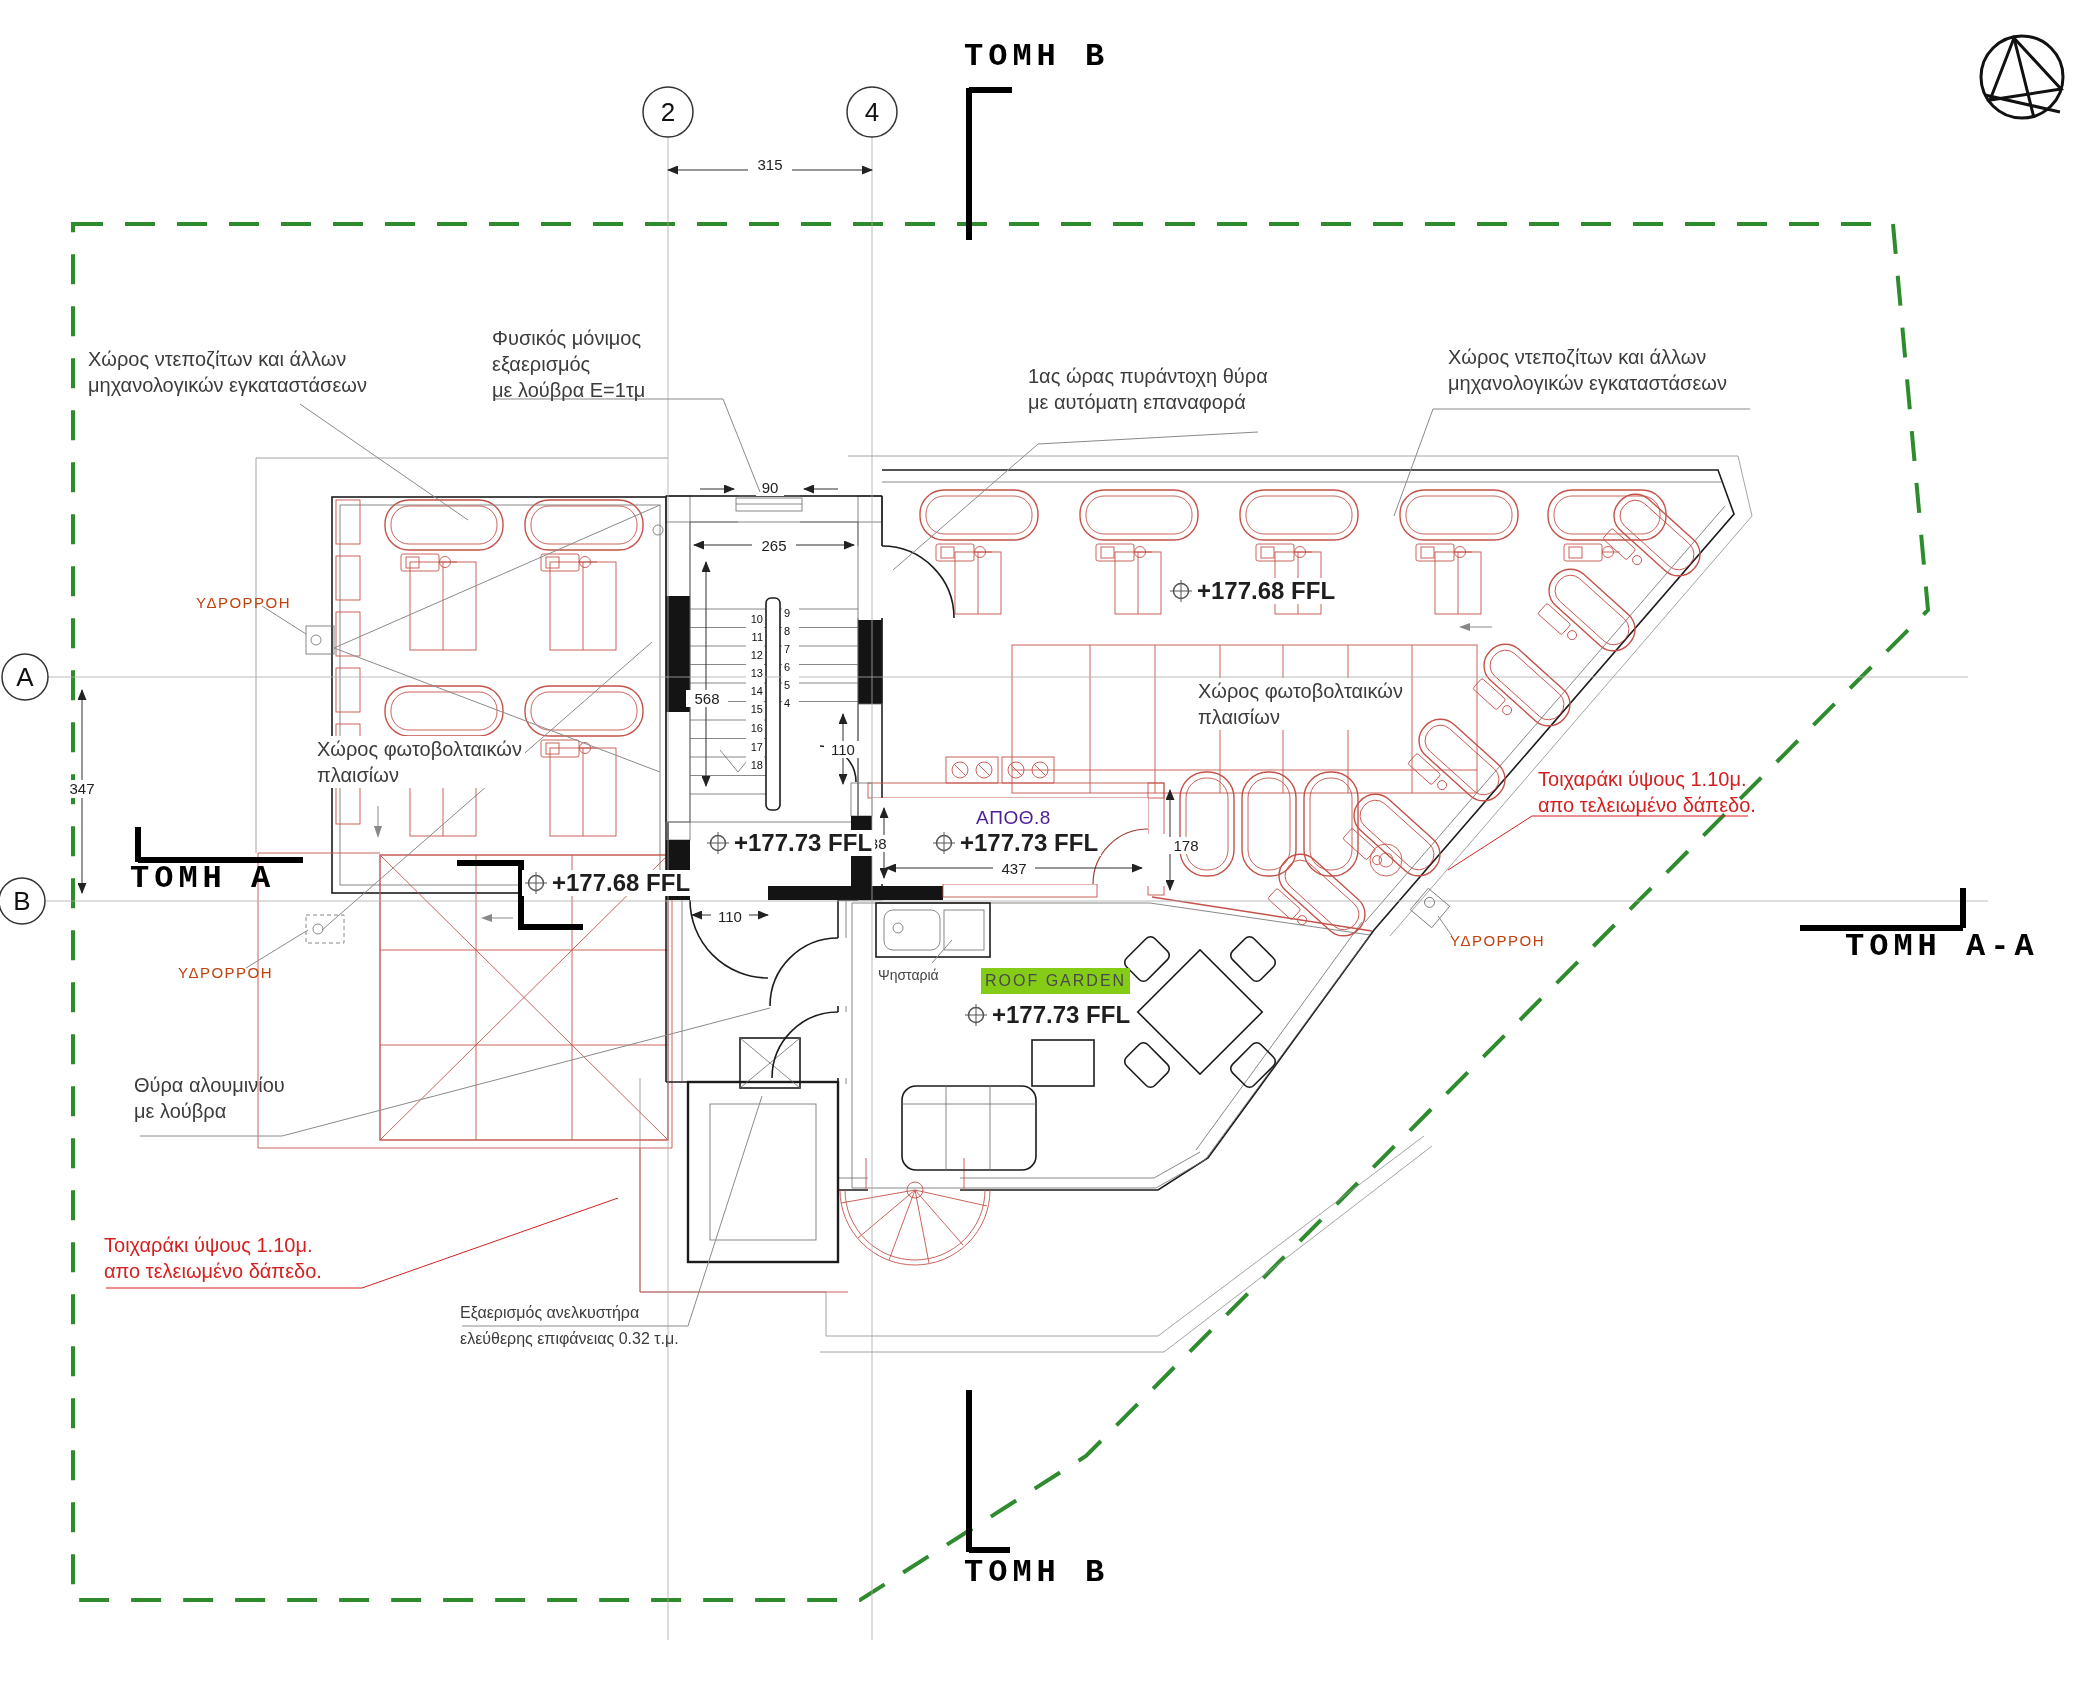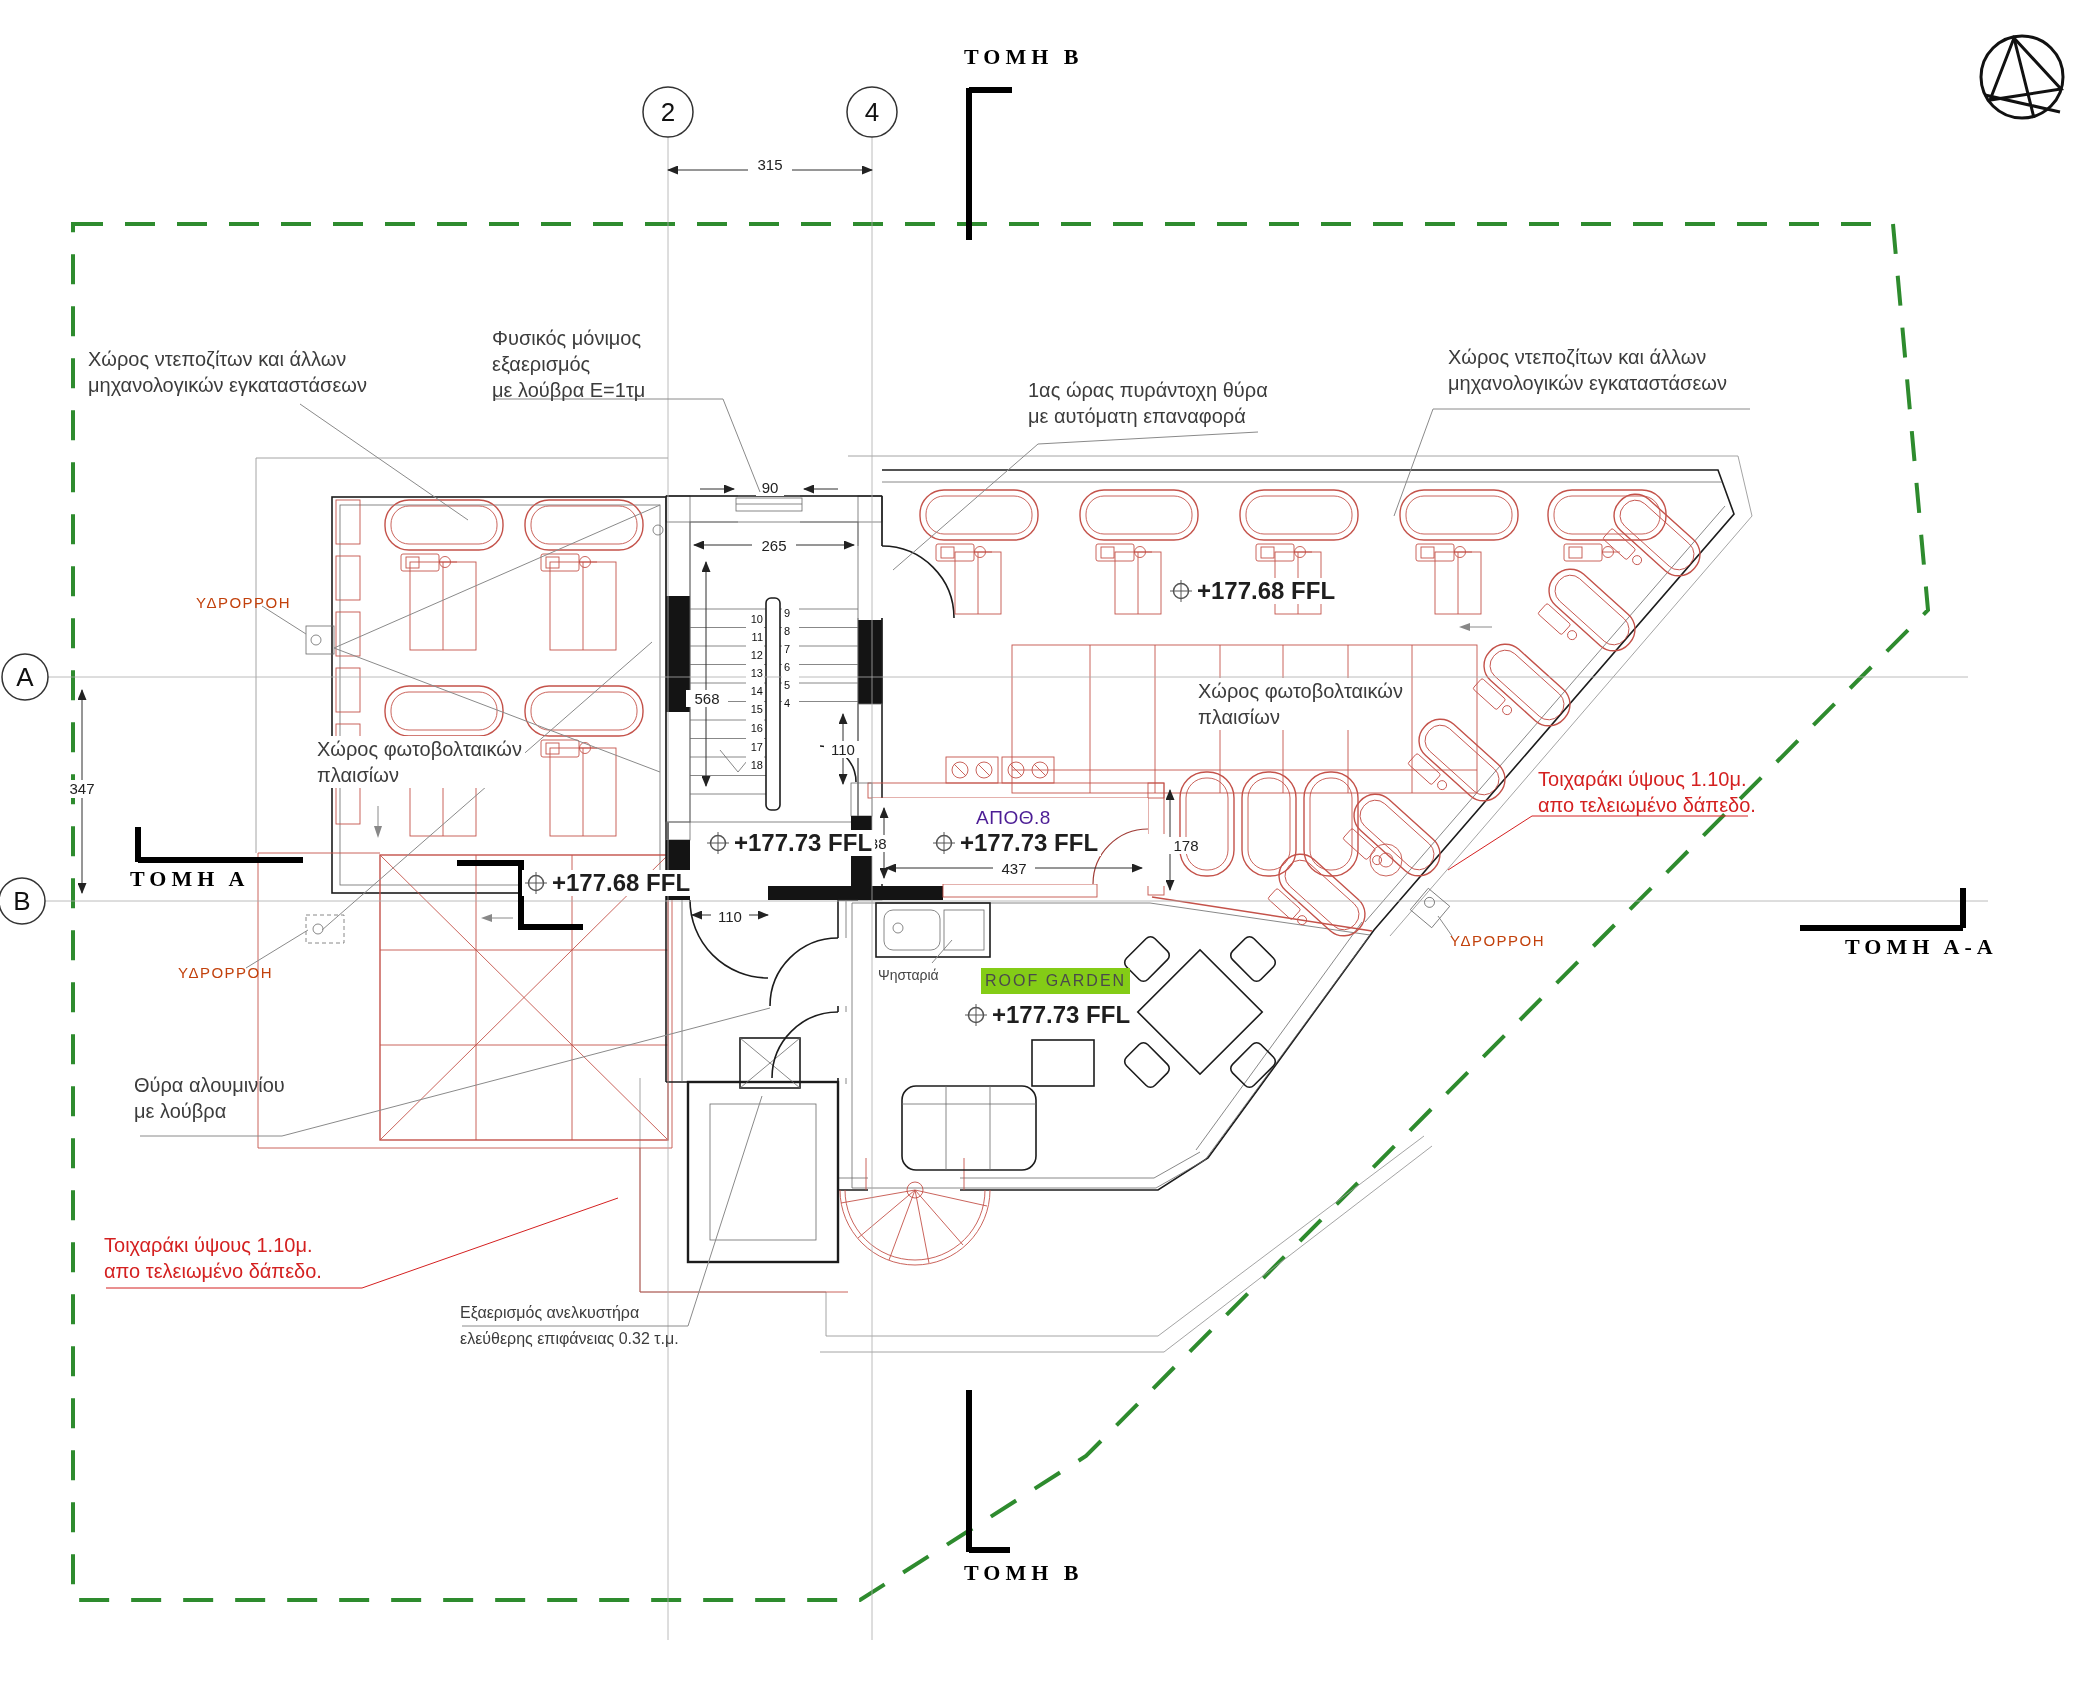--- a/index.html
+++ b/index.html
@@ -21,21 +21,21 @@
   .thick{stroke:#000;stroke-width:6;fill:none}
   .bnd{stroke:var(--boundary_green,#2e8b2e);stroke-width:4;fill:none;stroke-dasharray:30 22}
   .wht{fill:#fff;stroke:none}
   text.t{font:15px "Liberation Sans",sans-serif;fill:#222}
   text.n{font:11px "Liberation Sans",sans-serif;fill:#111}
   text.gc{font:26px "Liberation Sans",sans-serif;fill:#111}
   
   .lbl{position:absolute;font:20px/26px "Liberation Sans",sans-serif;color:#3c3c3c;white-space:nowrap;z-index:5}
   .lbl span{display:block}
   .red-lbl{color:var(--annotation_red,#d42020)}
-  .cad{font-family:Liberation Serif, serif;font-weight:bold;font-size:22px;color:#000;letter-spacing:5px}
+  .cad{font-family:Liberation Mono, monospace;font-weight:bold;font-size:32px;color:#000;letter-spacing:5px}
   .ydr{font-size:15px;letter-spacing:1.5px;color:#c2410c}
   .small-lbl{font-size:14px;color:#444}
   .rg{font-size:16px;letter-spacing:2px;color:#4a4a4a;background:#84cc16;padding:0 4px}
   .room{font-size:19px;letter-spacing:.5px;color:#4c1d95}
   .bgw{background:#fff;padding:0 3px}
   .ffl{position:absolute;display:flex;align-items:center;gap:5px;font:600 24px/26px "Liberation Sans",sans-serif;
        color:#1e1e1e;background:#fff;padding:0 3px;z-index:5}
 </style>
 </head>
 <body>
@@ -387,21 +387,21 @@
   <span>Χώρος ντεποζίτων και άλλων</span>
   <span>μηχανολογικών εγκαταστάσεων</span>
 </div>
 
 <div class="lbl" style="left:492px;top:325px">
   <span>Φυσικός μόνιμος</span>
   <span>εξαερισμός</span>
   <span>με λούβρα Ε=1τμ</span>
 </div>
 
-<div class="lbl" style="left:1028px;top:377px">
+<div class="lbl" style="left:1028px;top:363px">
   <span>1ας ώρας πυράντοχη θύρα</span>
   <span>με αυτόματη επαναφορά</span>
 </div>
 
 <div class="lbl" style="left:1448px;top:344px">
   <span>Χώρος ντεποζίτων και άλλων</span>
   <span>μηχανολογικών εγκαταστάσεων</span>
 </div>
 
 <div class="lbl ydr" style="left:196px;top:590px">ΥΔΡΟΡΡΟΗ</div>

